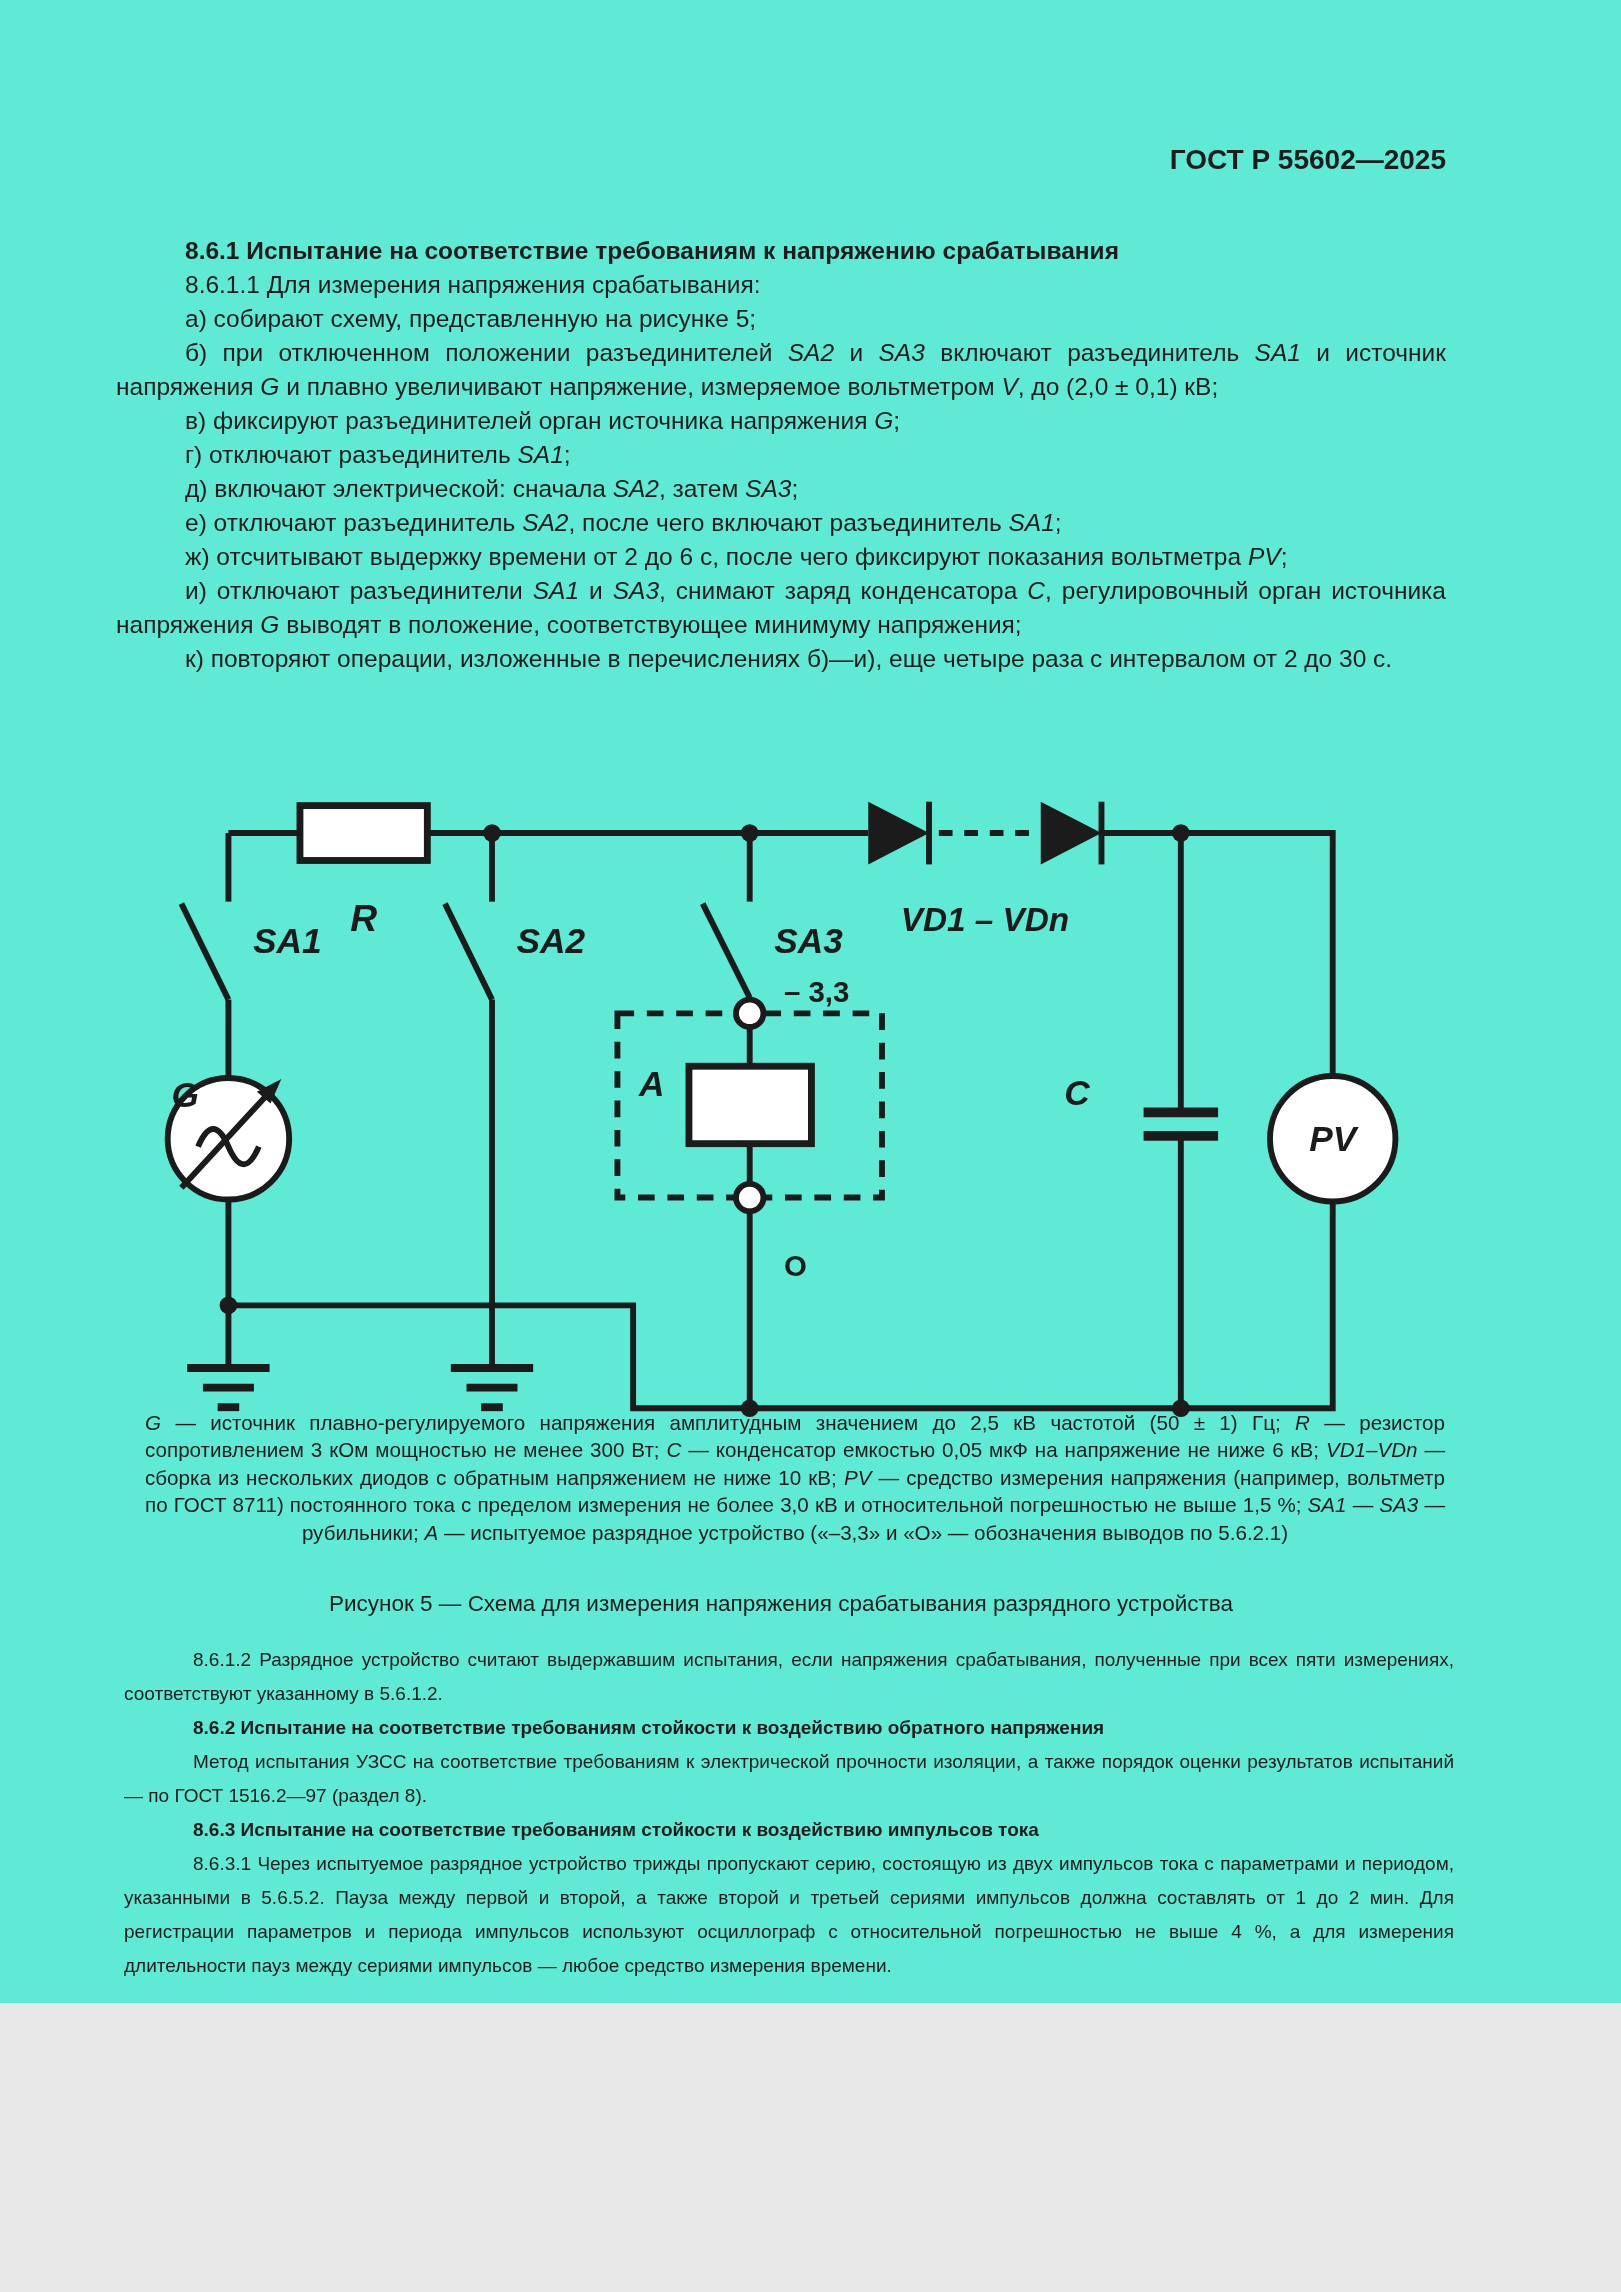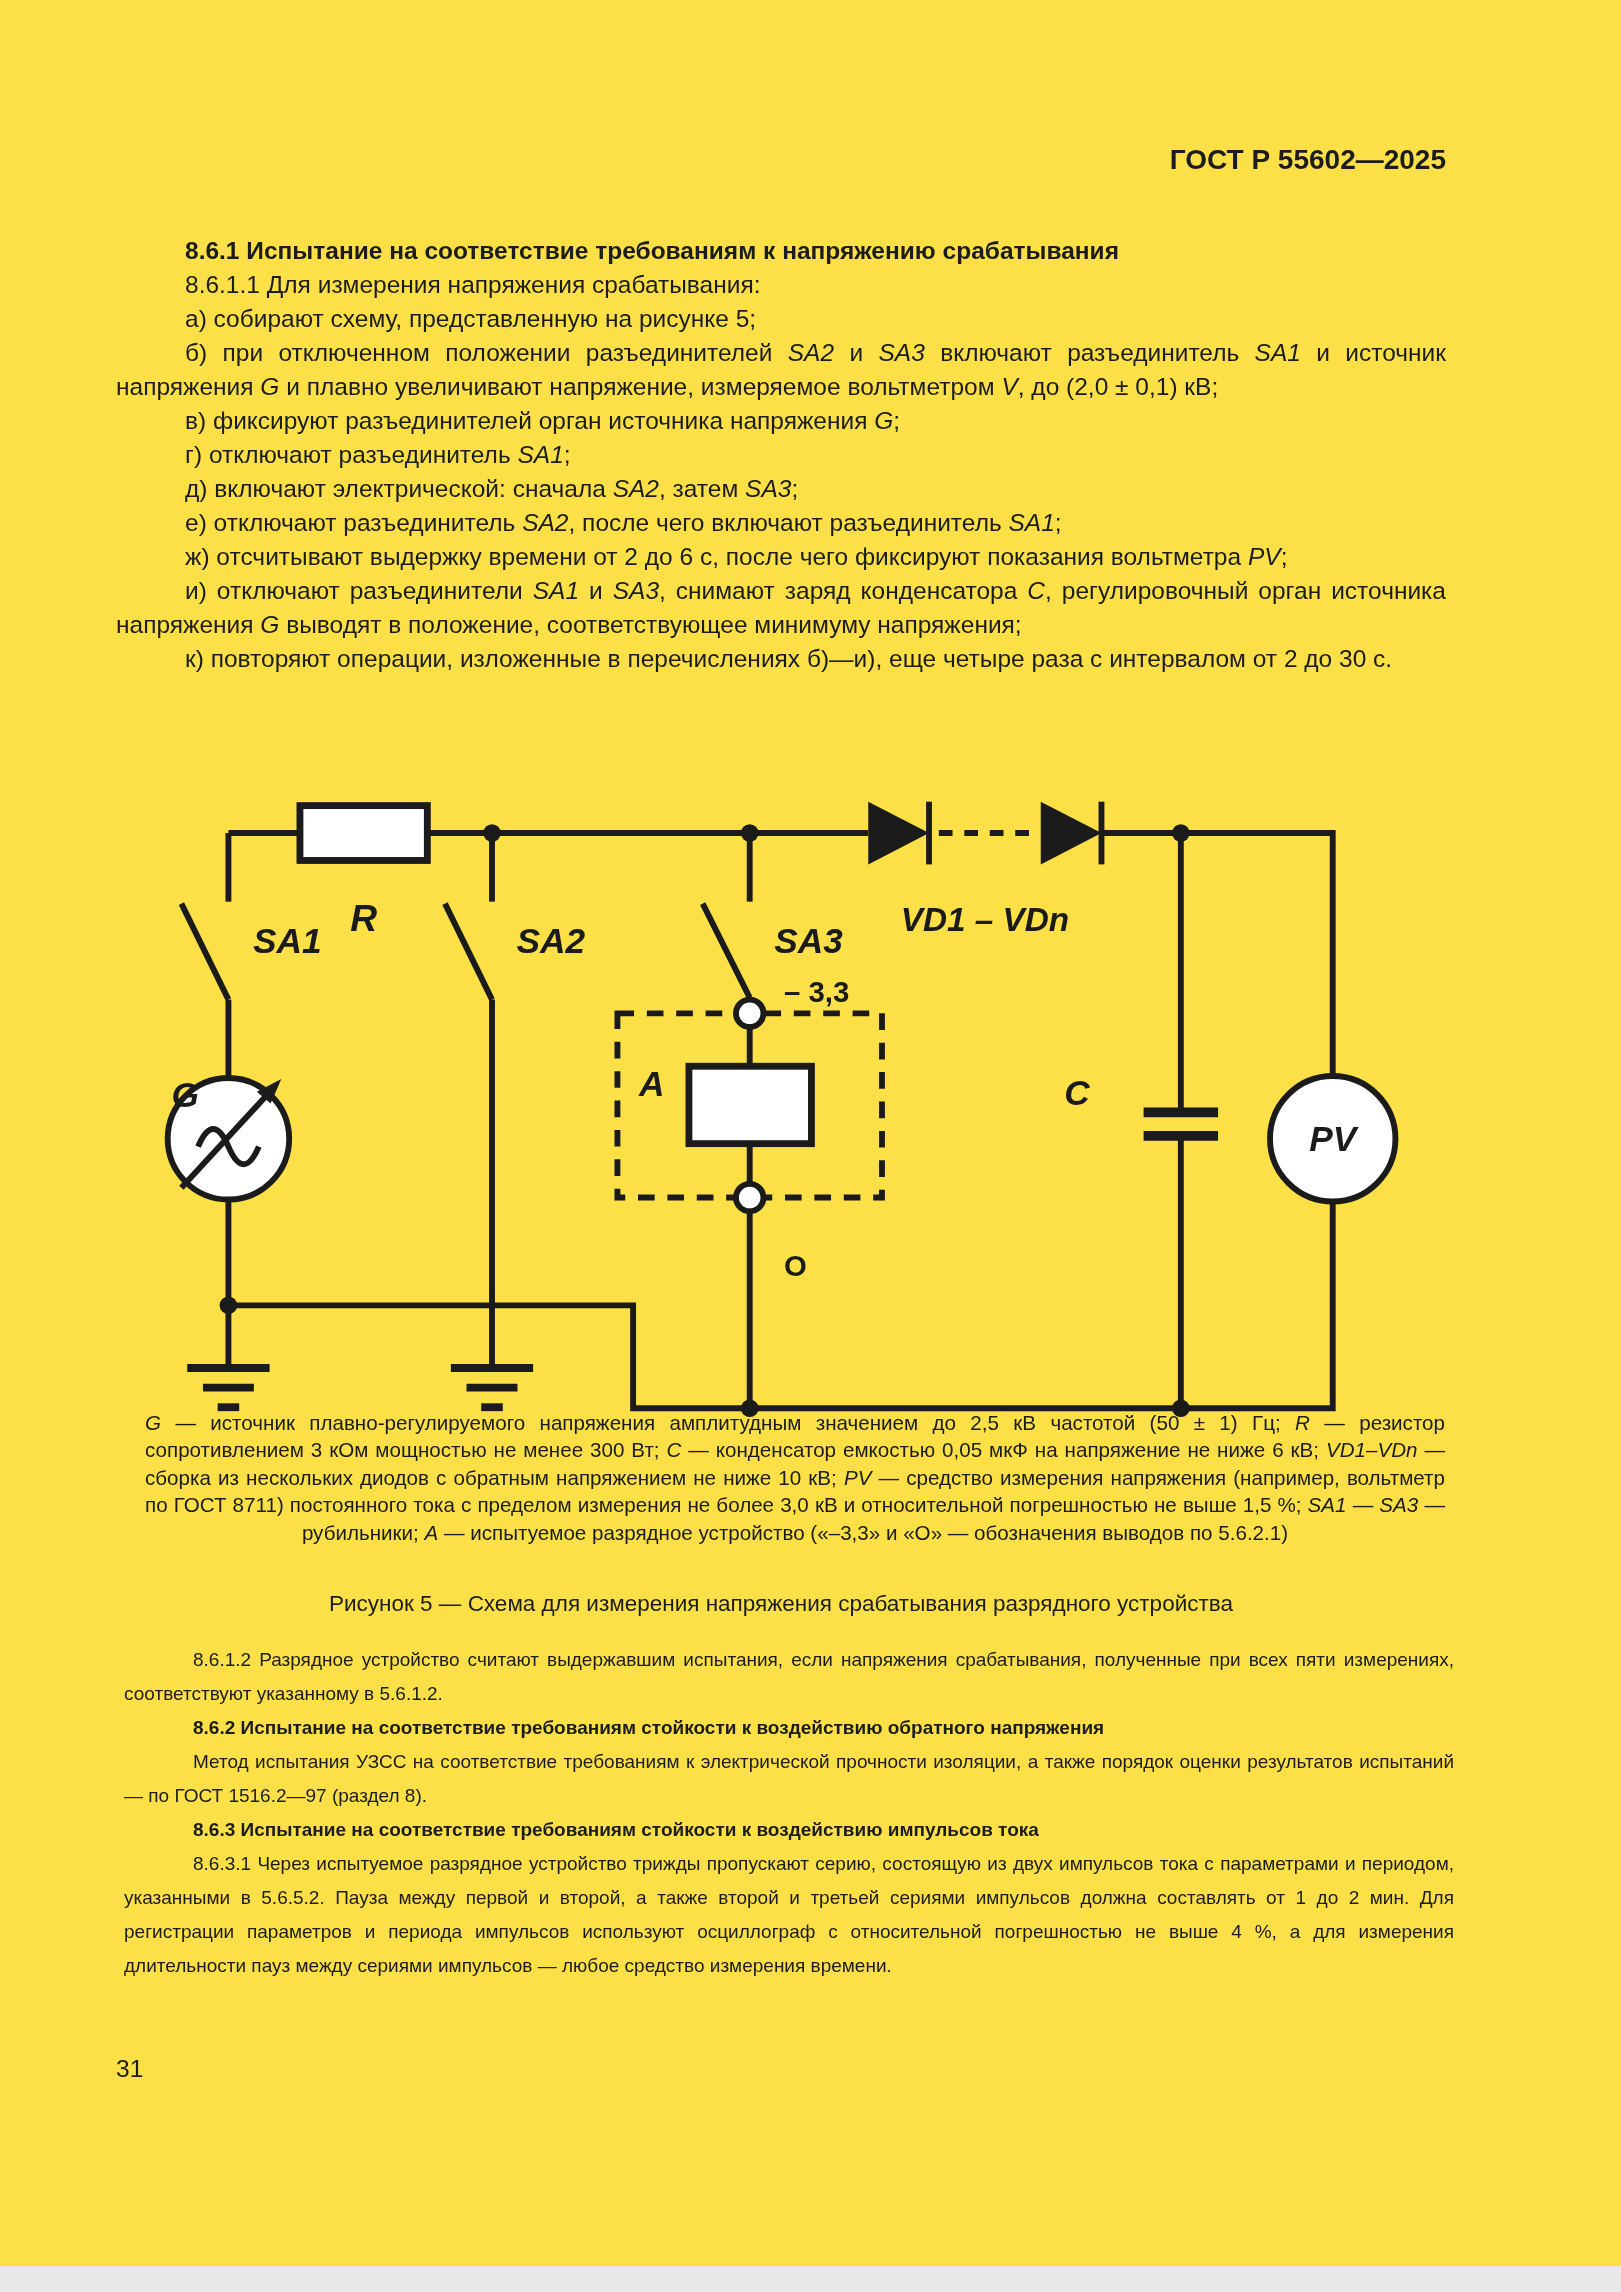--- a/index.html
+++ b/index.html
@@ -1,16 +1,16 @@
 <!DOCTYPE html>
 <html><head>
 <meta charset="utf-8">
 <style>
   html,body{margin:0;padding:0;background:#e8e8e8;}
-  .page{position:relative;width:1621px;height:2266px;background:#fde047;
+  .page{position:relative;width:1621px;height:2003px;background:#5eead4;
         font-family:"Liberation Sans",sans-serif;color:#1c1c1c;overflow:hidden;}
   .hdr{position:absolute;top:143px;left:116px;width:1330px;text-align:right;
        font-weight:bold;font-size:28px;line-height:33px;}
   .b1{position:absolute;top:215px;left:116px;width:1330px;font-size:24.5px;line-height:34px;}
   .b2{position:absolute;top:1643px;left:116px;width:1330px;font-size:19px;line-height:34px;margin-left:8px;}
   .b1 p,.b2 p{margin:0;text-indent:69px;text-align:justify;}
   .mt{margin-top:18.6px !important;}
   .fig{position:absolute;top:779px;left:152px;width:1264px;height:647px;}
   .caption{position:absolute;top:1409px;left:145px;width:1300px;font-size:20.6px;
            line-height:27.4px;text-align:justify;text-align-last:center;}

